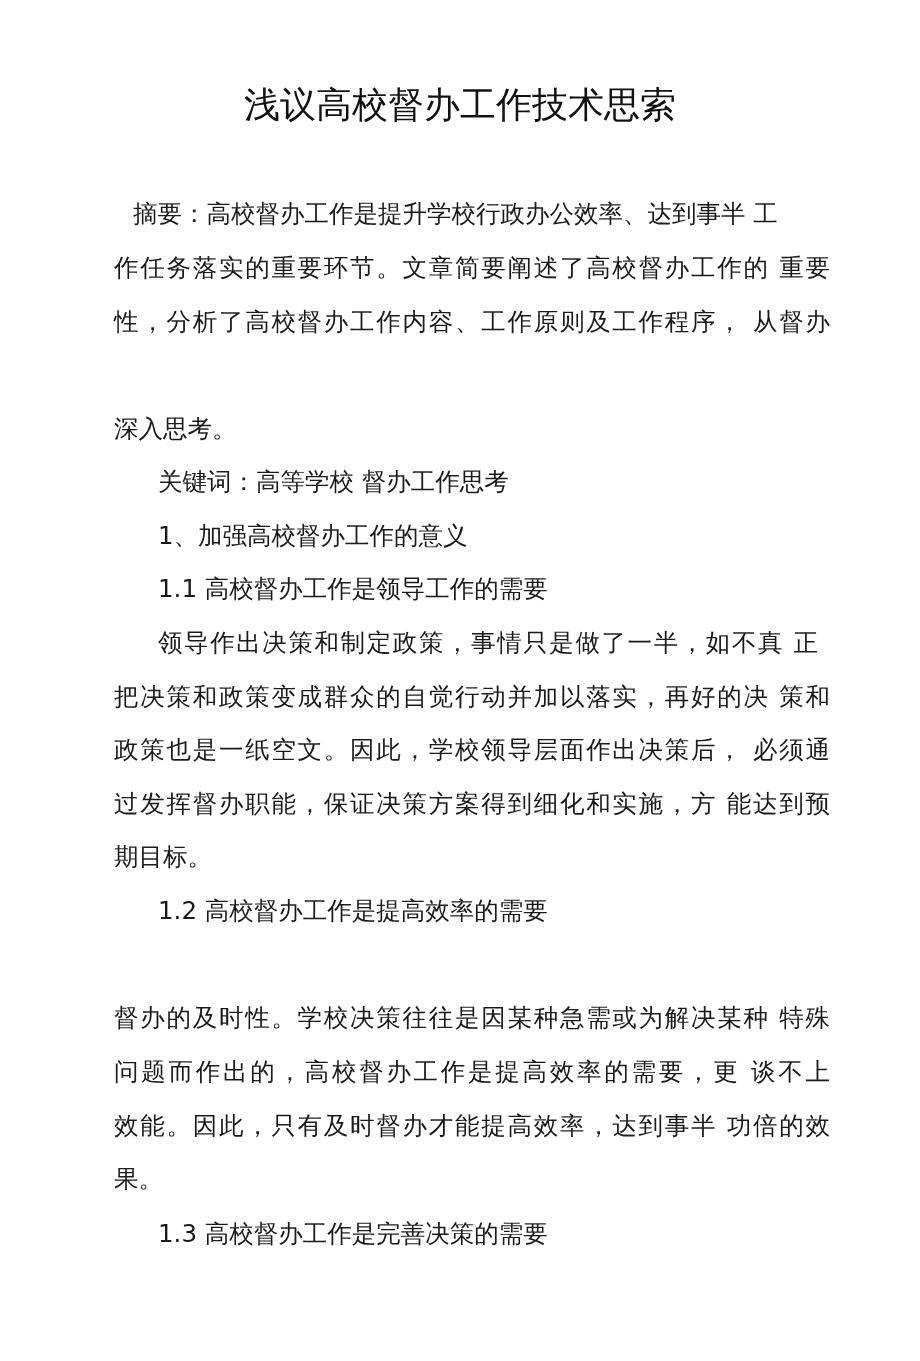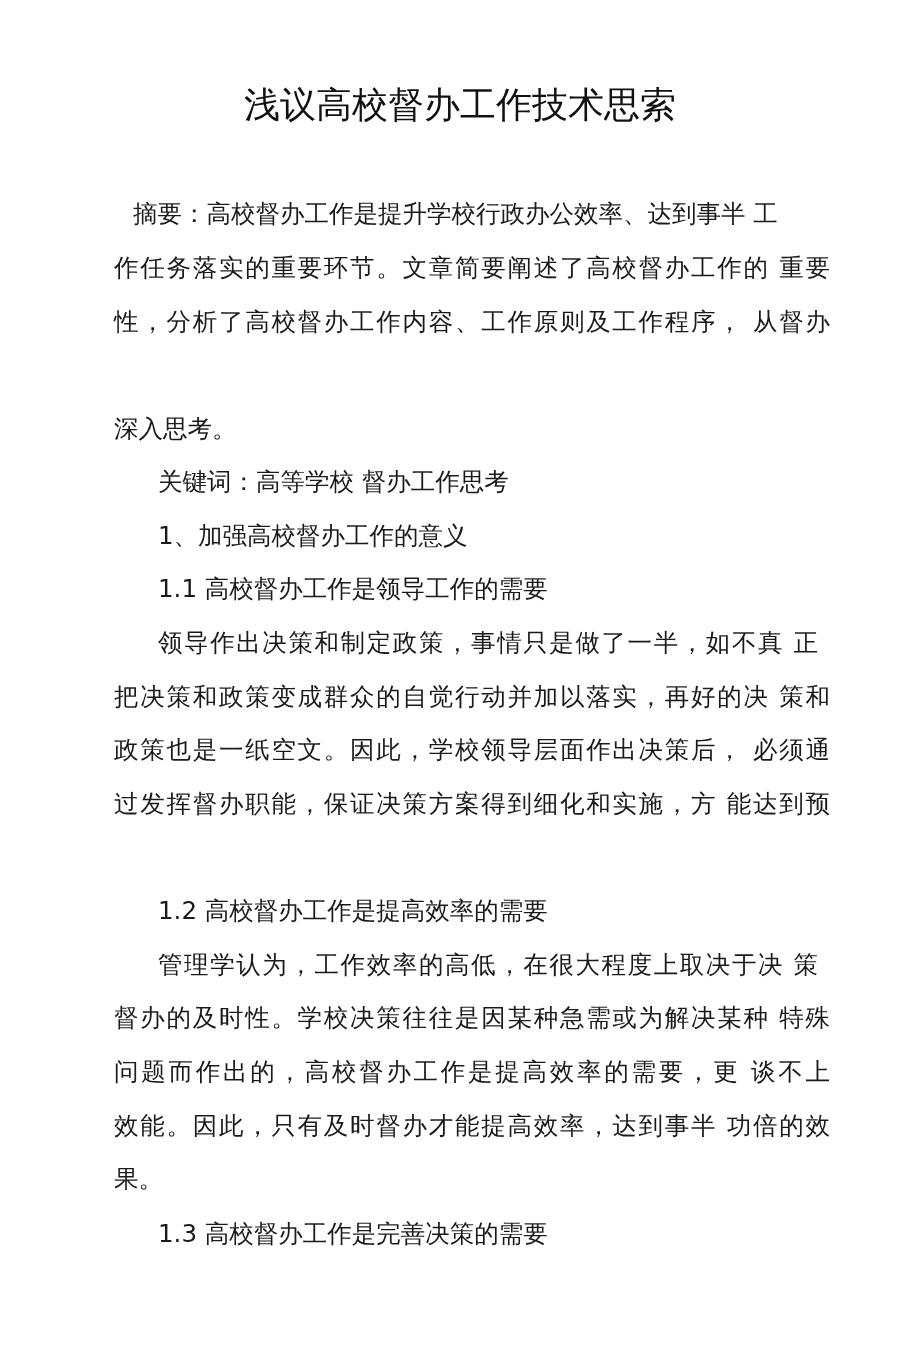--- a/index.html
+++ b/index.html
@@ -29,23 +29,23 @@
 
   <div class="line head" style="top:466px;">关键词：高等学校 督办工作思考</div>
 
   <div class="line head" style="top:520px;">1、加强高校督办工作的意义</div>
 
   <div class="line head" style="top:573px;">1.1 高校督办工作是领导工作的需要</div>
   <div class="line indent2" style="top:627px; text-align:justify; text-align-last:justify;">领导作出决策和制定政策，事情只是做了一半，如不真 正</div>
   <div class="line full" style="top:681px;">把决策和政策变成群众的自觉行动并加以落实，再好的决 策和</div>
   <div class="line full" style="top:734px;">政策也是一纸空文。因此，学校领导层面作出决策后， 必须通</div>
   <div class="line full" style="top:788px;">过发挥督办职能，保证决策方案得到细化和实施，方 能达到预</div>
+  <div class="line full last" style="top:841px;">期目标。</div>
 
   <div class="line head" style="top:895px;">1.2 高校督办工作是提高效率的需要</div>
-  <div class="line indent2" style="top:949px; text-align:justify; text-align-last:justify;">管理学认为，工作效率的高低，在很大程度上取决于决 策</div>
   <div class="line full" style="top:1002px;">督办的及时性。学校决策往往是因某种急需或为解决某种 特殊</div>
   <div class="line full" style="top:1056px;">问题而作出的，高校督办工作是提高效率的需要，更 谈不上</div>
   <div class="line full" style="top:1110px;">效能。因此，只有及时督办才能提高效率，达到事半 功倍的效</div>
   <div class="line full last" style="top:1163px;">果。</div>
 
   <div class="line head" style="top:1218px;">1.3 高校督办工作是完善决策的需要</div>
 
 </div>
 
 </body></html>

